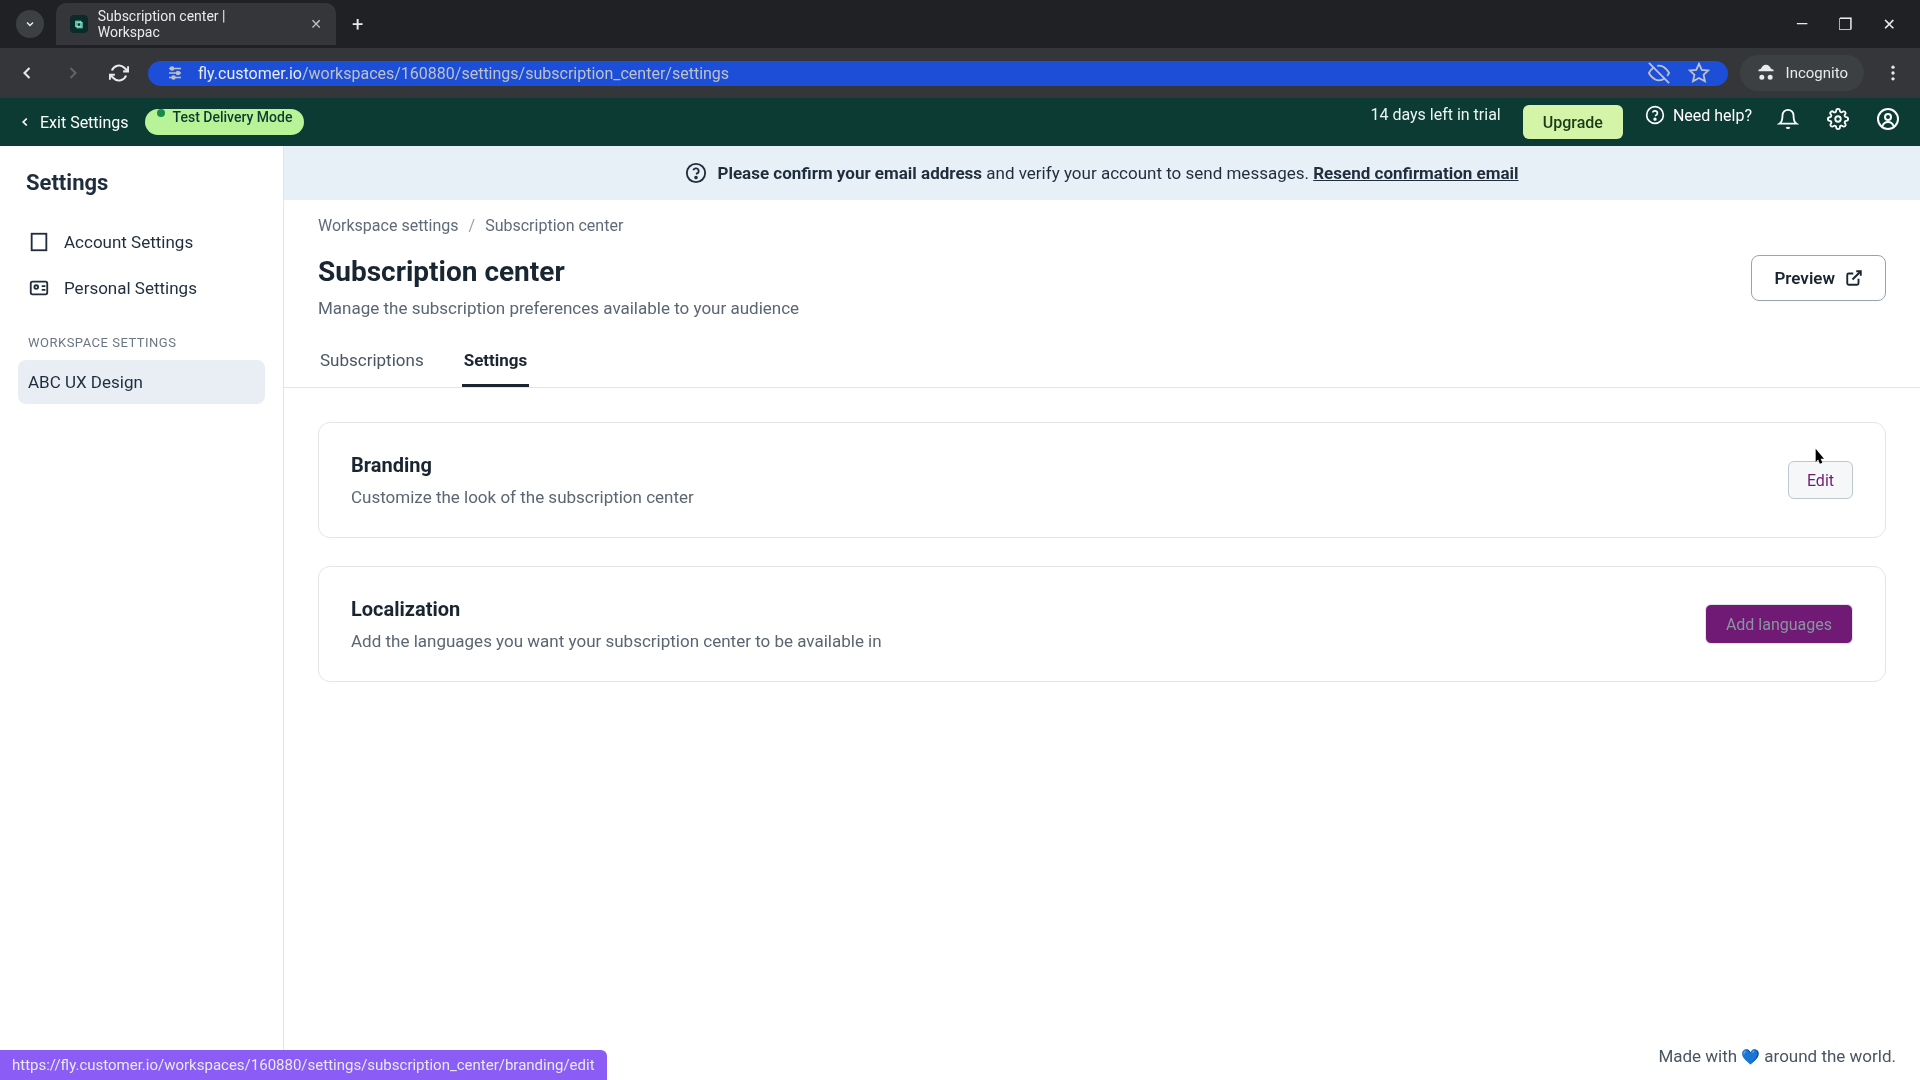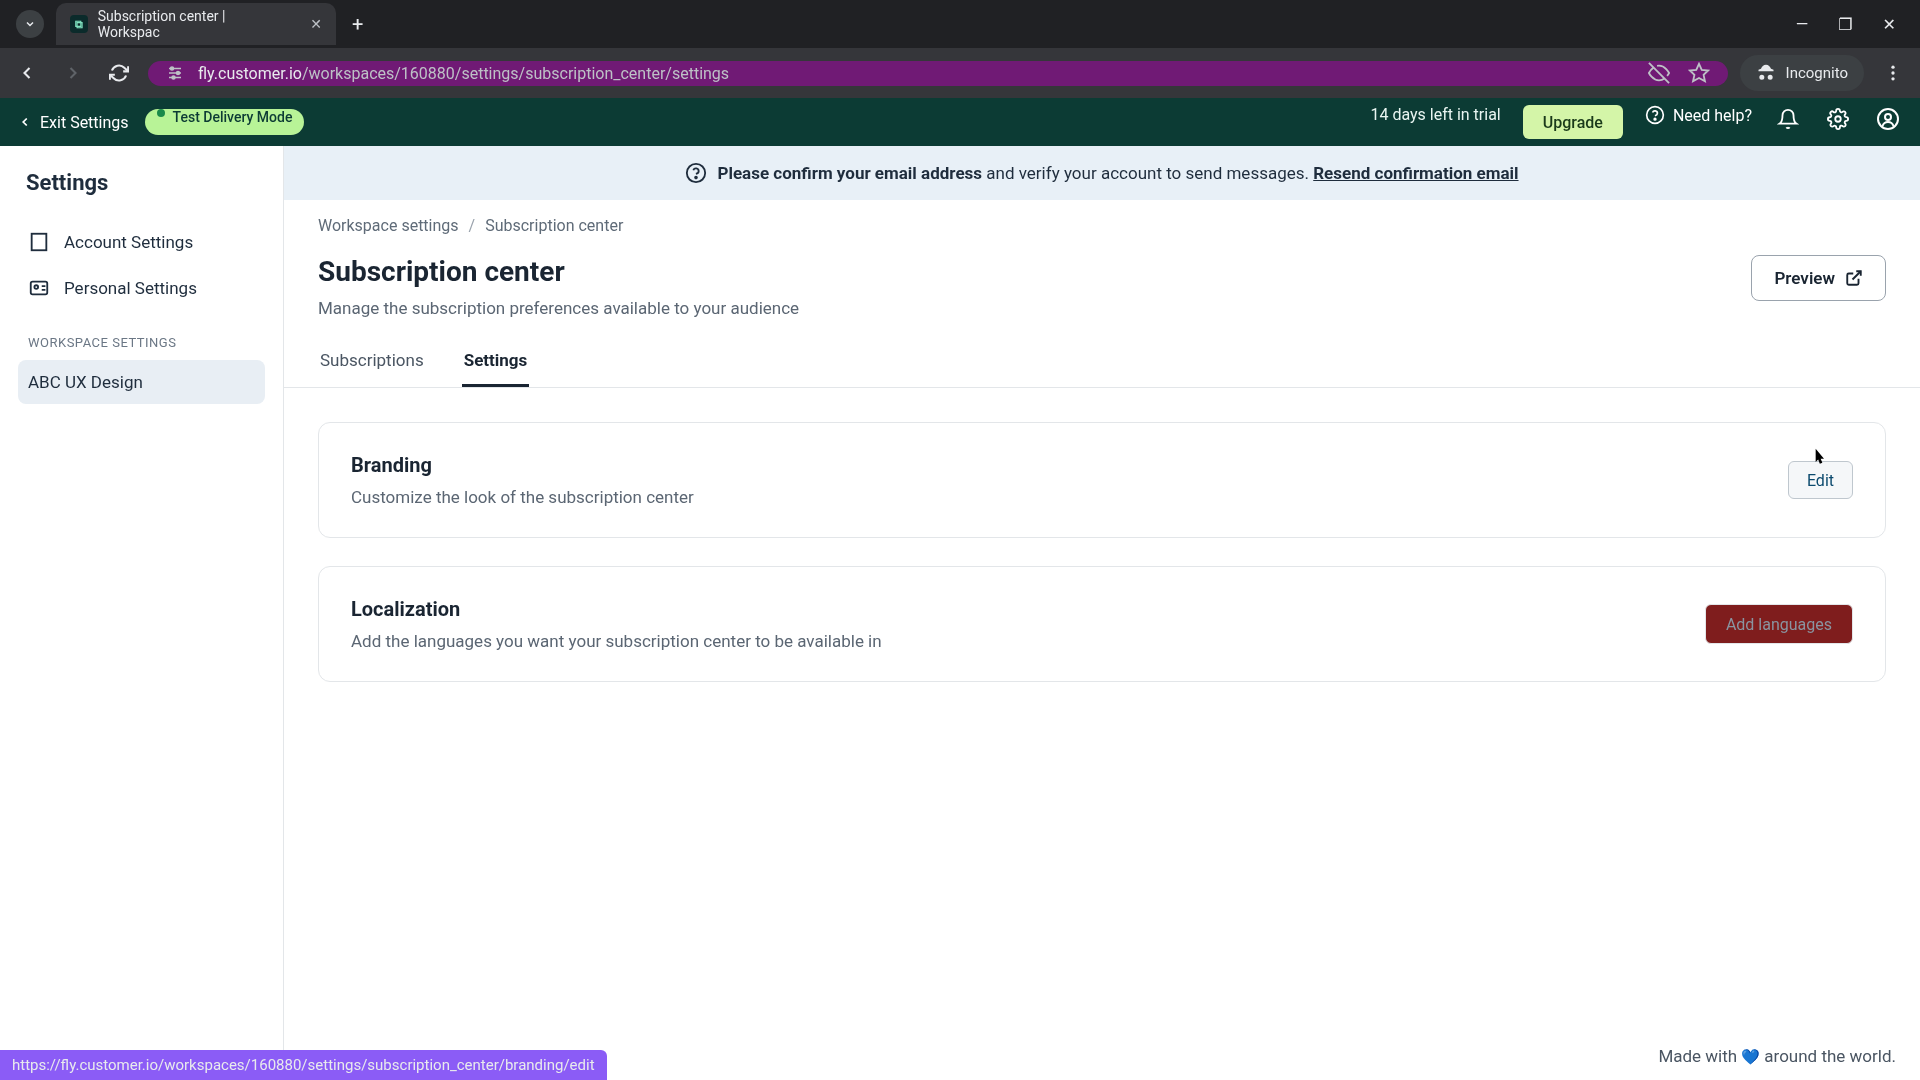--- a/index.html
+++ b/index.html
@@ -11,21 +11,21 @@
 .tab { height:42px; background:#35363a; border-radius:10px 10px 0 0; display:flex; align-items:center; padding:0 14px; margin-left:12px; max-width:280px; color:#e8eaed; font-size:14px; gap:10px; }
 .tab-favicon { width:18px; height:18px; border-radius:4px; background:#0b2b2b; display:flex; align-items:center; justify-content:center; font-size:11px; color:#7fe3c0; font-weight:700; }
 .tab-close { margin-left:12px; font-size:14px; cursor:pointer; color:#bdc1c6; }
 .tab-new { margin-left:16px; color:#e8eaed; font-size:20px; cursor:pointer; }
 .window-controls { margin-left:auto; display:flex; gap:30px; color:#e8eaed; padding-right:16px; }
 
 
 .urlbar { height:50px; background:#35363a; display:flex; align-items:center; padding:0 10px; gap:12px; }
 .nav-btn { width:34px; height:34px; display:flex; align-items:center; justify-content:center; color:#bdc1c6; border-radius:50%; cursor:pointer; }
 .nav-btn.disabled { color:#5f6368; }
-.url-field { flex:1; background:#701a75; border-radius:24px; height:25px; display:flex; align-items:center; padding:0 18px; color:#bdc1c6; font-size:16px; gap:14px; }
+.url-field { flex:1; background:#1d4ed8; border-radius:24px; height:25px; display:flex; align-items:center; padding:0 18px; color:#bdc1c6; font-size:16px; gap:14px; }
 .url-domain { color:#e8eaed; }
 .url-right { display:flex; gap:18px; align-items:center; }
 .incog-pill { background:#3c4043; height:36px; border-radius:20px; display:flex; align-items:center; padding:0 16px; color:#e8eaed; gap:10px; font-size:15px; }
 
 
 .page { background:#fff; height:calc(100% - 98px); overflow:hidden; position:relative; }
 
 
 .app-topbar { height:48px; background:#0c3b34; color:#fff; display:flex; align-items:center; padding:0 18px; gap:16px; }
 .exit-link { display:flex; align-items:center; gap:8px; font-size:16px; cursor:pointer; }
@@ -63,22 +63,22 @@
 
 .tabs { display:flex; gap:36px; padding:22px 34px 0; border-bottom:1px solid #e3e6e9; }
 .tab-item { padding:10px 2px 14px; font-size:17px; color:#4a5562; cursor:pointer; }
 .tab-item.active { color:#1a2532; font-weight:700; border-bottom:3px solid #1a2532; }
 
 .cards { padding:34px; display:flex; flex-direction:column; gap:28px; }
 .card { border:1px solid #e3e6e9; border-radius:12px; padding:30px 32px; display:flex; align-items:center; }
 .card-text h3 { font-size:20px; font-weight:700; color:#1a2532; margin-bottom:10px; }
 .card-text p { font-size:17px; color:#5b6673; }
 .card-action { margin-left:auto; }
-.edit-btn { border:1.5px solid #bfc7ce; background:#f5f7f9; border-radius:6px; height:38px; padding:0 18px; font-size:16px; color:#0c4a6e; cursor:pointer; }
-.add-lang-btn { border:1px solid #e3e6e9; background:#7f1d1d; border-radius:6px; height:40px; padding:0 20px; font-size:16px; color:#8a94a0; cursor:pointer; }
+.edit-btn { border:1.5px solid #bfc7ce; background:#f5f7f9; border-radius:6px; height:38px; padding:0 18px; font-size:16px; color:#701a75; cursor:pointer; }
+.add-lang-btn { border:1px solid #e3e6e9; background:#701a75; border-radius:6px; height:40px; padding:0 20px; font-size:16px; color:#8a94a0; cursor:pointer; }
 .cursor-icon { position:absolute; pointer-events:none; width:20px; height:20px; }
 
 .footer { position:absolute; bottom:14px; right:24px; font-size:17px; color:#4a5562; }
 .footer .heart { font-size:15px; }
 
 .status-strip { position:absolute; bottom:0; left:0; background:#8b5cf6; color:#e8eaed; font-size:15px; padding:6px 12px; border-radius:0 6px 0 0; }
 
 svg { display:block; }
 </style>
 </head>

